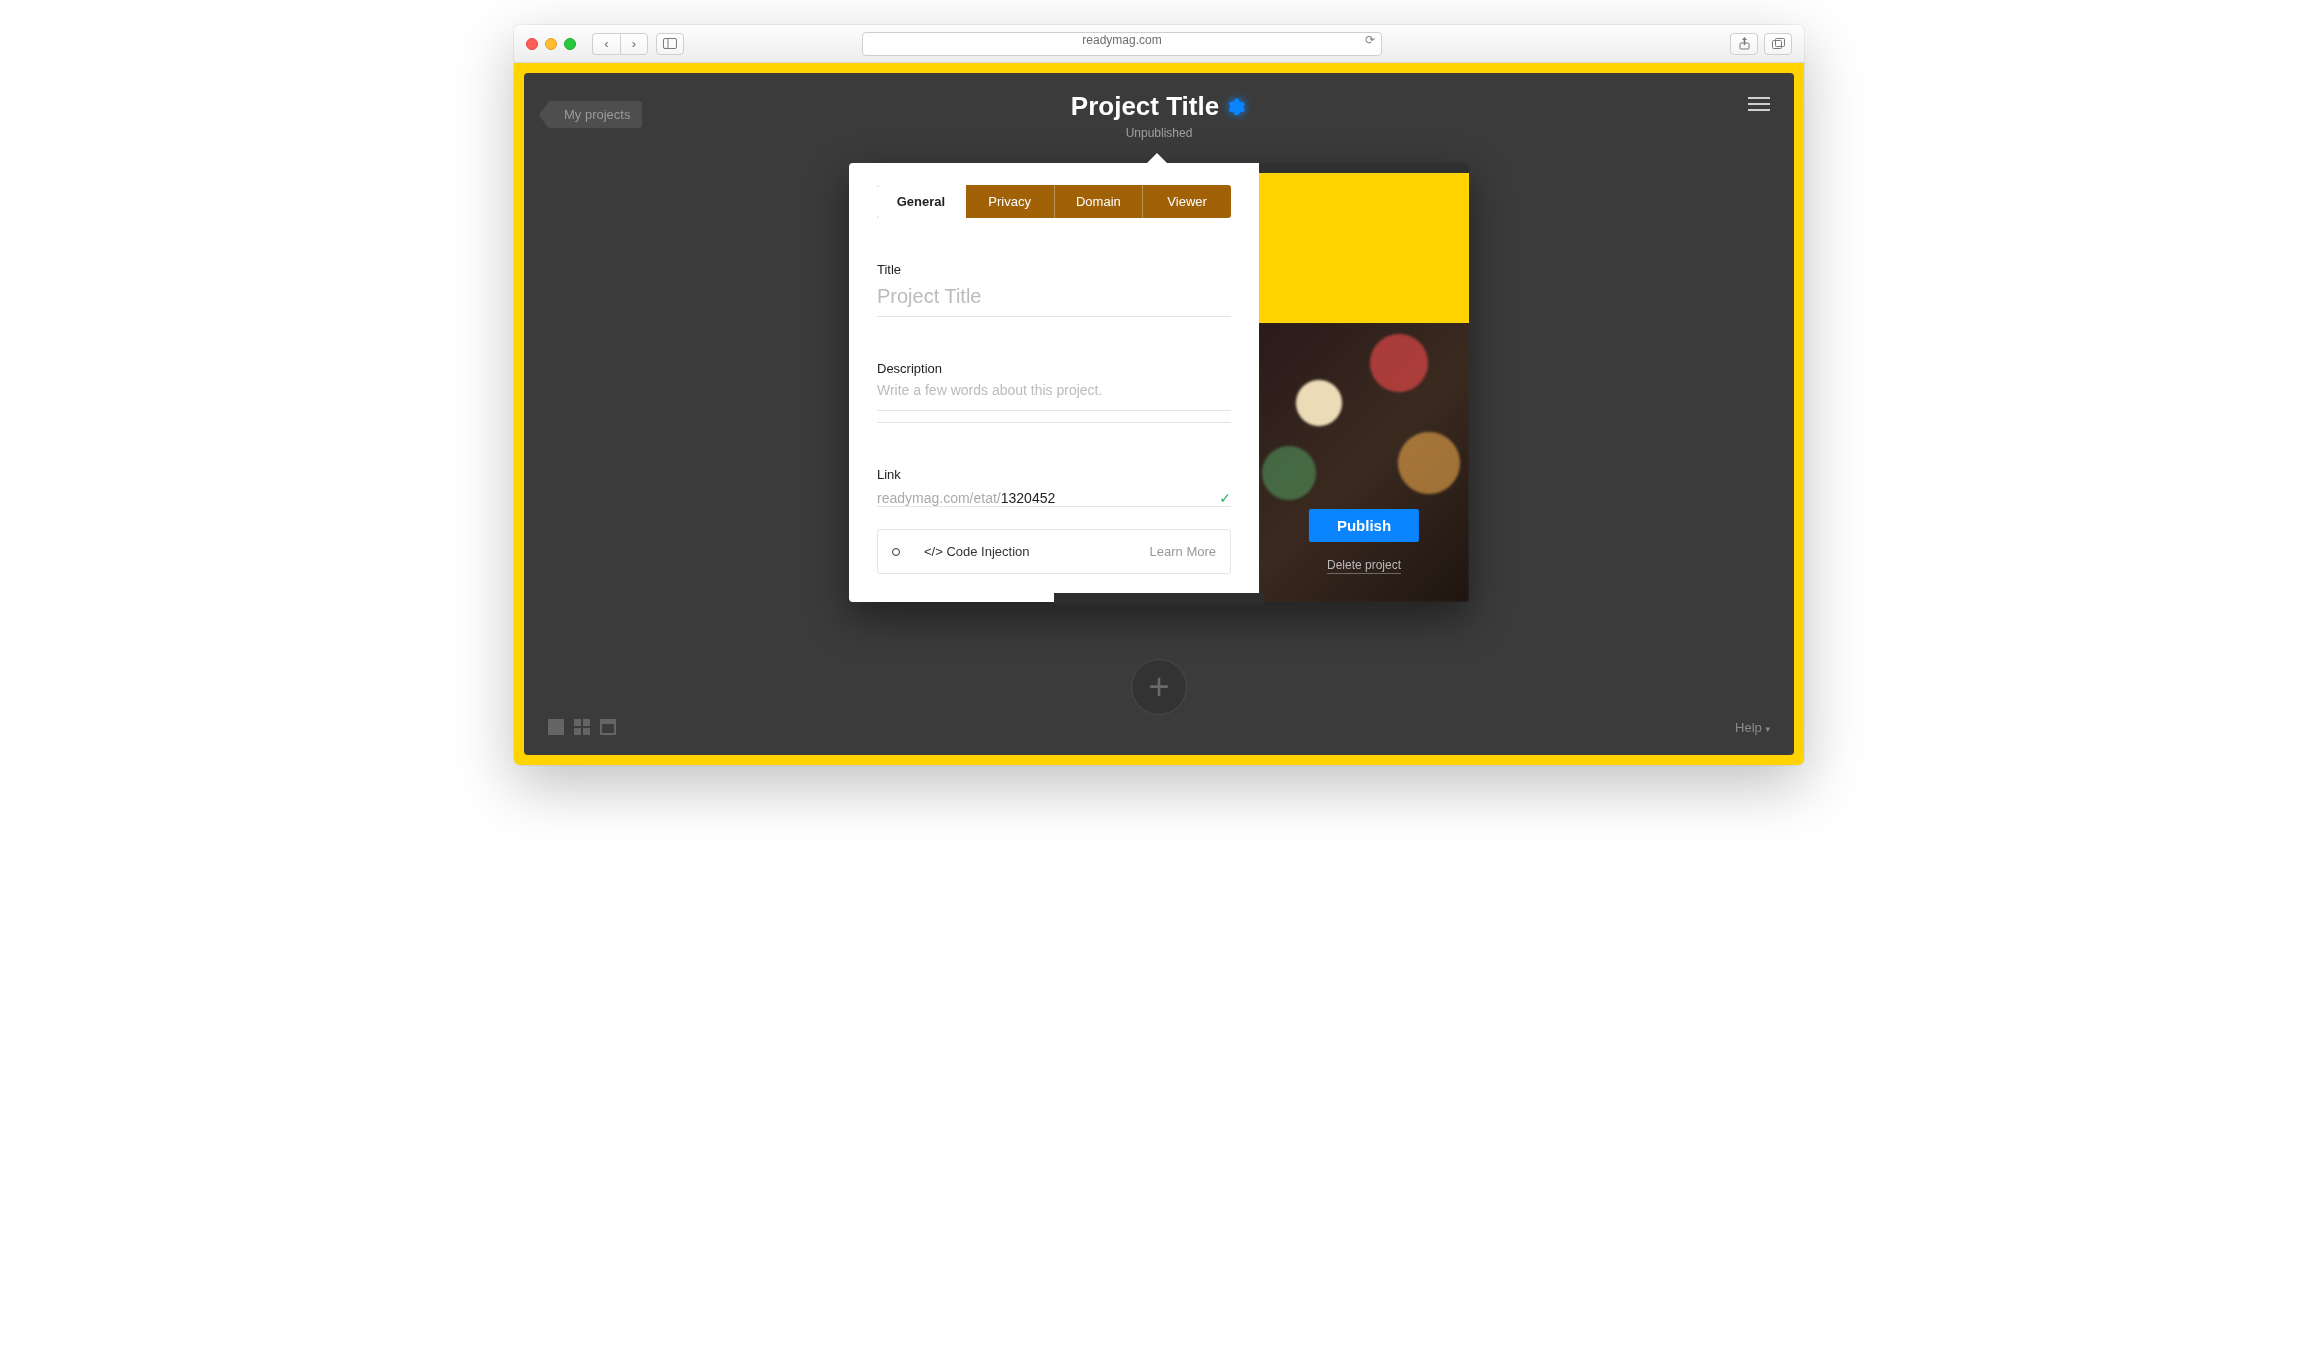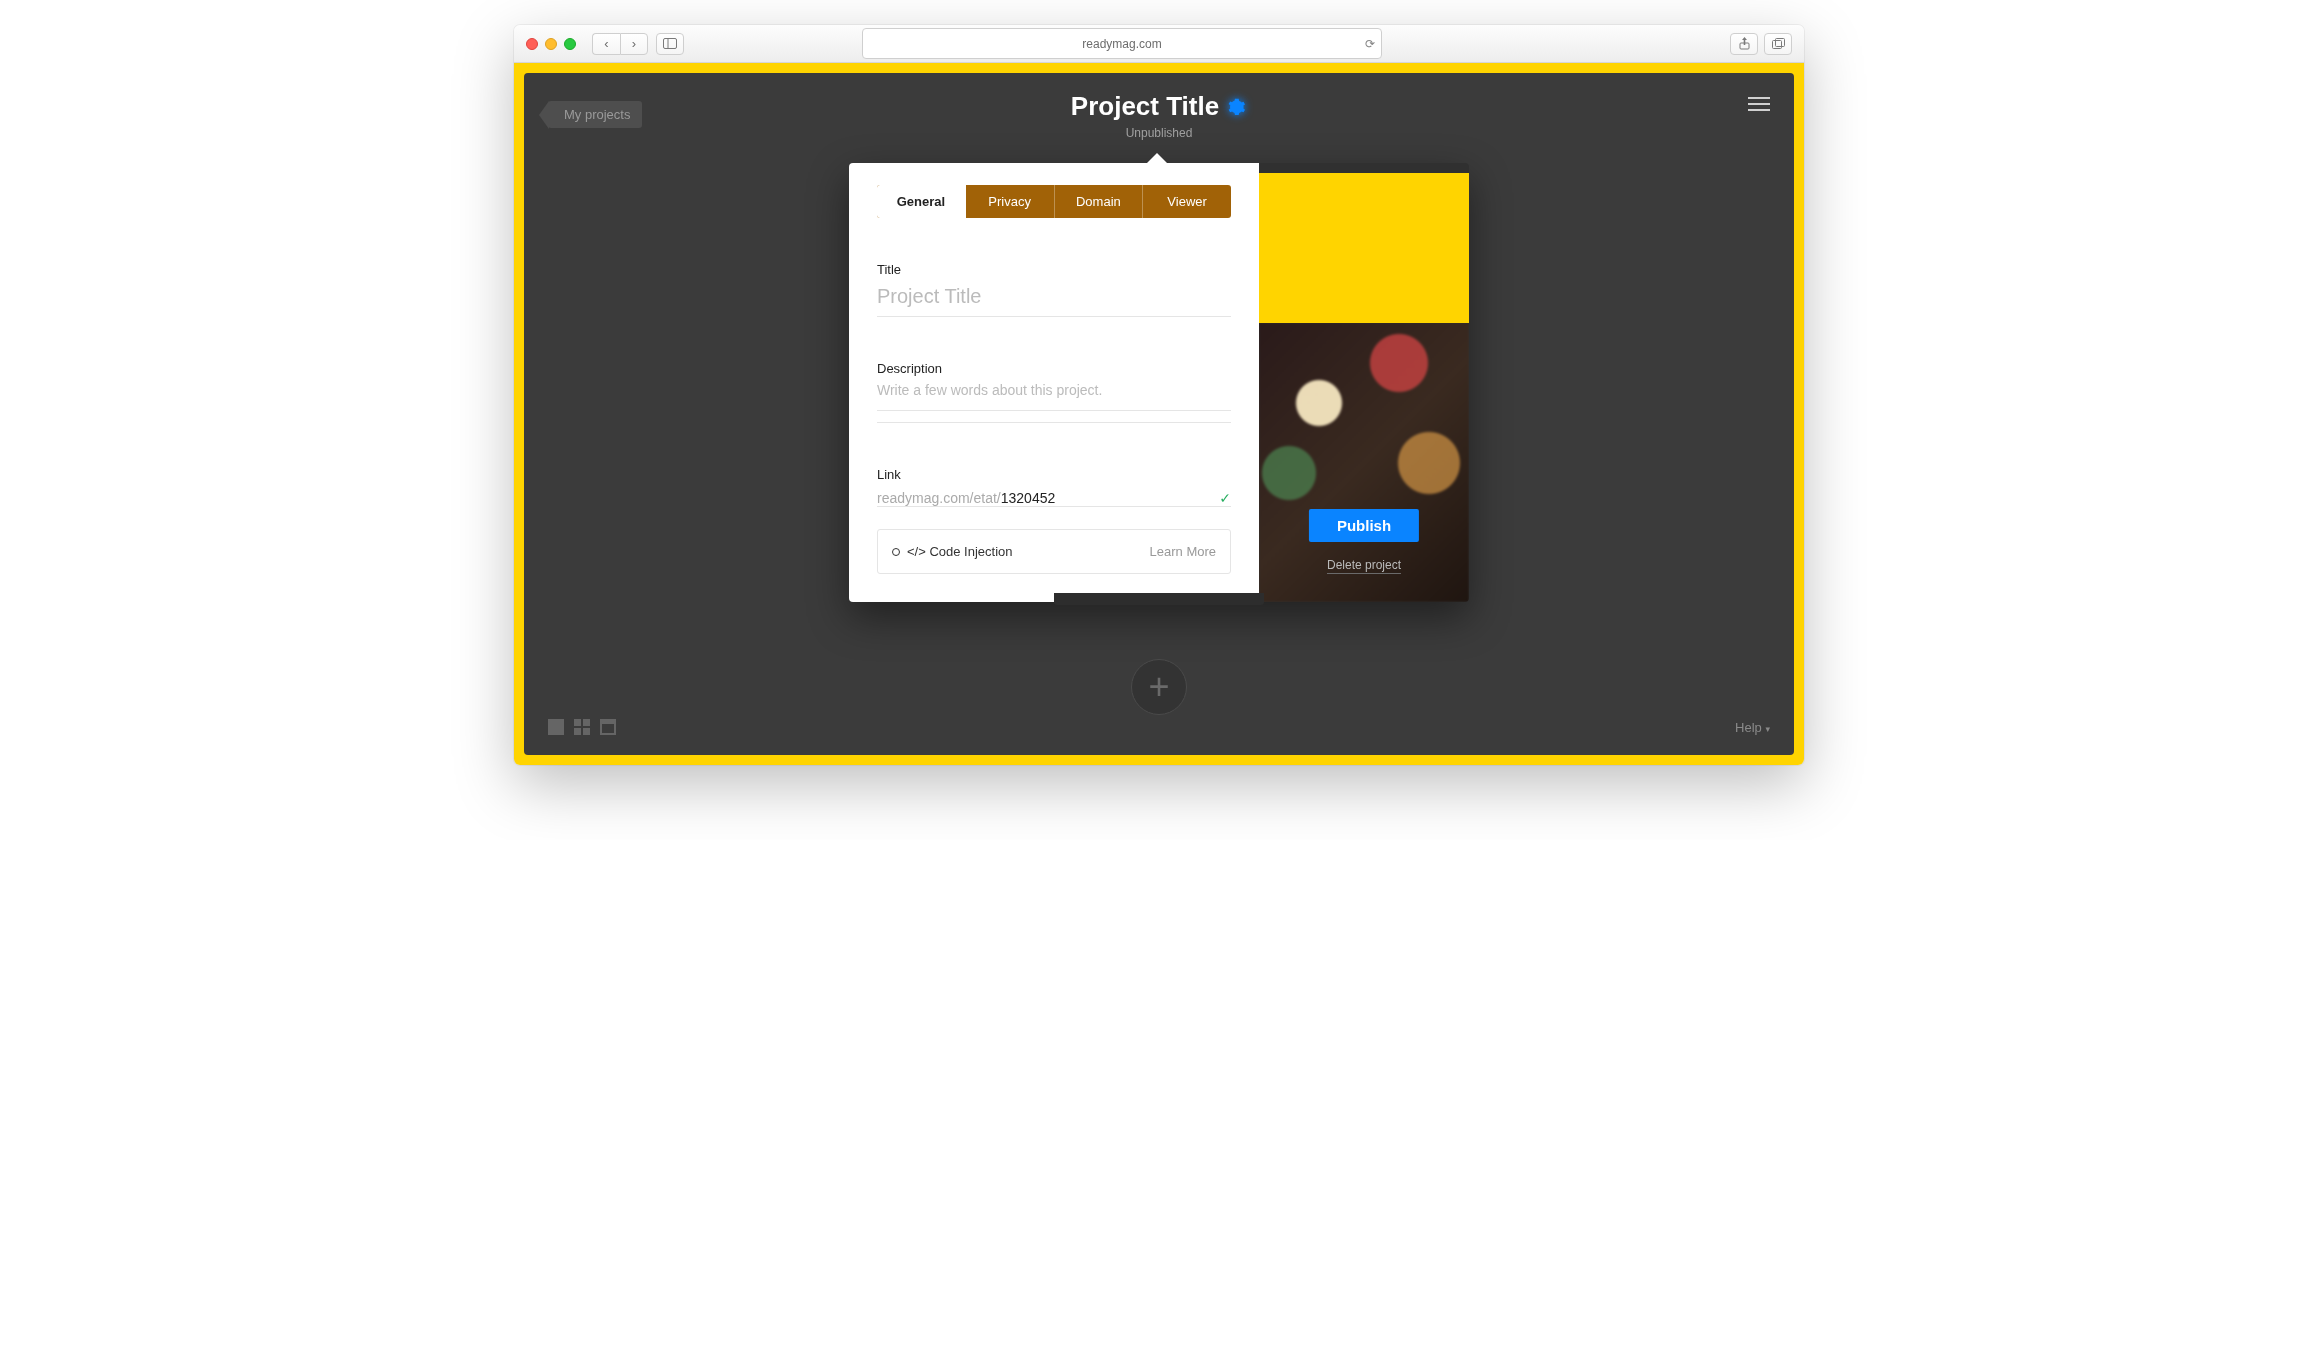--- a/index.html
+++ b/index.html
@@ -38,25 +38,25 @@
   display: flex; align-items: center; justify-content: center;
   color: #6d6d6d; font-size: 13px;
 }
 .nav-group { display: flex; }
 .nav-group .nav-btn:first-child { border-radius: 4px 0 0 4px; border-right: none; }
 .nav-group .nav-btn:last-child { border-radius: 0 4px 4px 0; }
 .url-bar {
   flex: 1;
   max-width: 520px;
   margin: 0 auto;
-  height: 31px;
+  height: 24px;
   background: #fff;
   border: 1px solid #cfcfcf;
   border-radius: 4px;
-  display: flex; align-items: center; justify-content: center;
+  display: flex; align-items: flex-start; justify-content: center;
   color: #6d6d6d; font-size: 12px;
   position: relative;
 }
 .url-reload { position: absolute; right: 6px; color: #888; font-size: 12px; }
 .toolbar-right { display: flex; gap: 6px; margin-left: auto; }
 .tab-plus {
   position: absolute; right: 0; top: 38px;
   width: 24px; height: 24px;
   background: #e2e2e2;
   display: flex; align-items: center; justify-content: center;
@@ -231,21 +231,21 @@
 .link-prefix { color: #aaa; font-size: 14px; }
 .link-value { color: #222; font-size: 14px; }
 .link-check { position: absolute; right: 0; color: #27ae60; font-size: 14px; }
 
 .code-box {
   border: 1px solid #e5e5e5;
   border-radius: 3px;
   padding: 14px 14px;
   display: flex;
   align-items: center;
-  gap: 7px;
+  gap: 24px;
   font-size: 13px;
   color: #333;
   margin-top: 22px;
 }
 .code-toggle { width: 8px; height: 8px; border: 1.5px solid #333; border-radius: 50%; }
 .code-learn { margin-left: auto; color: #999; font-size: 13px; }
 
 
 .bottom-page-shadow {
   position: absolute;

